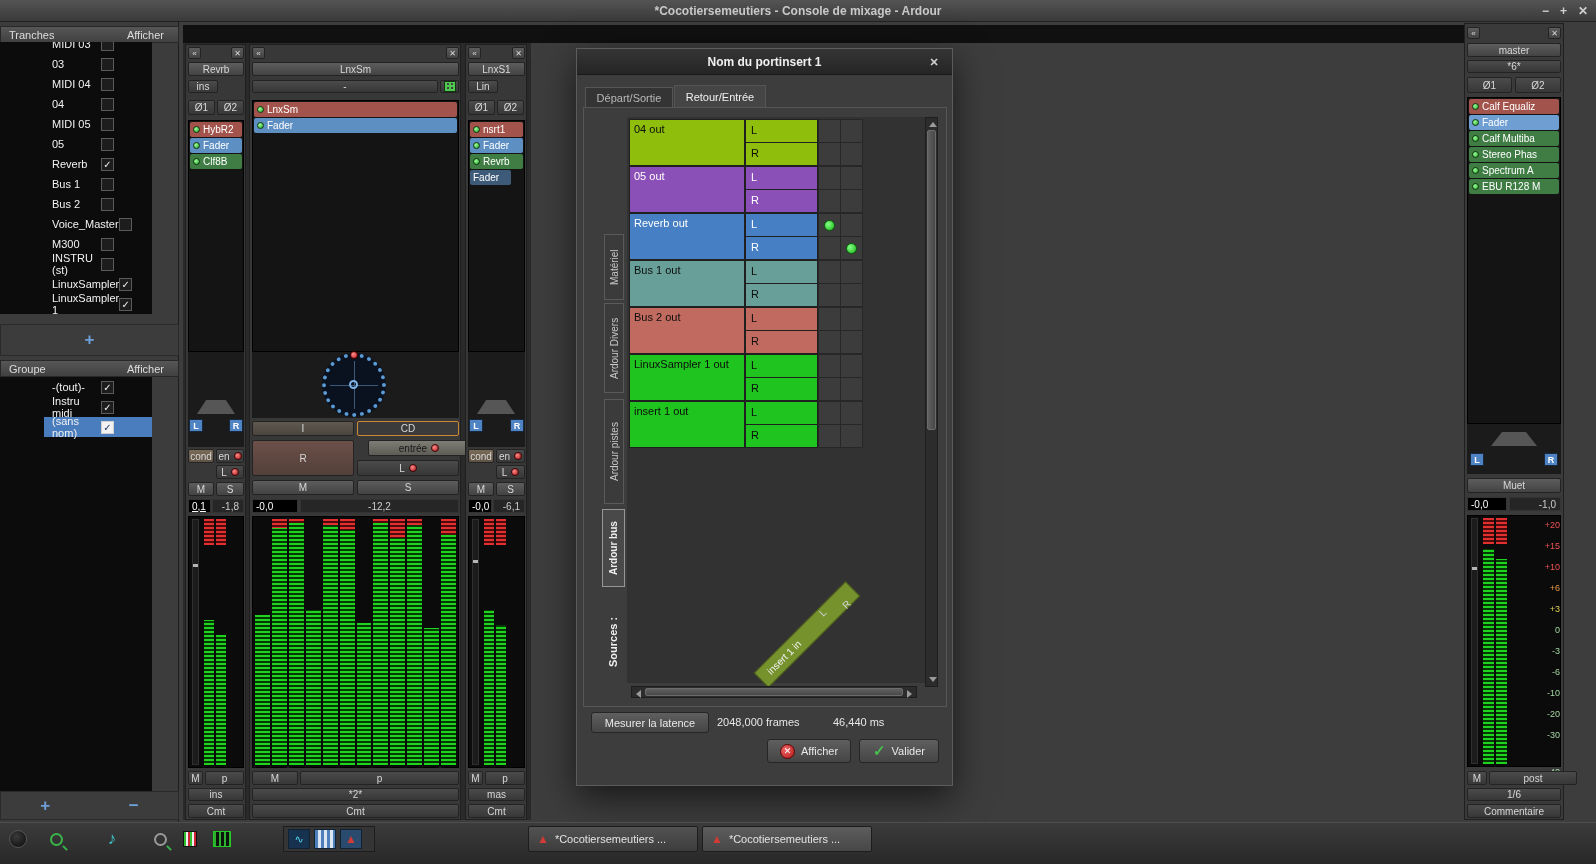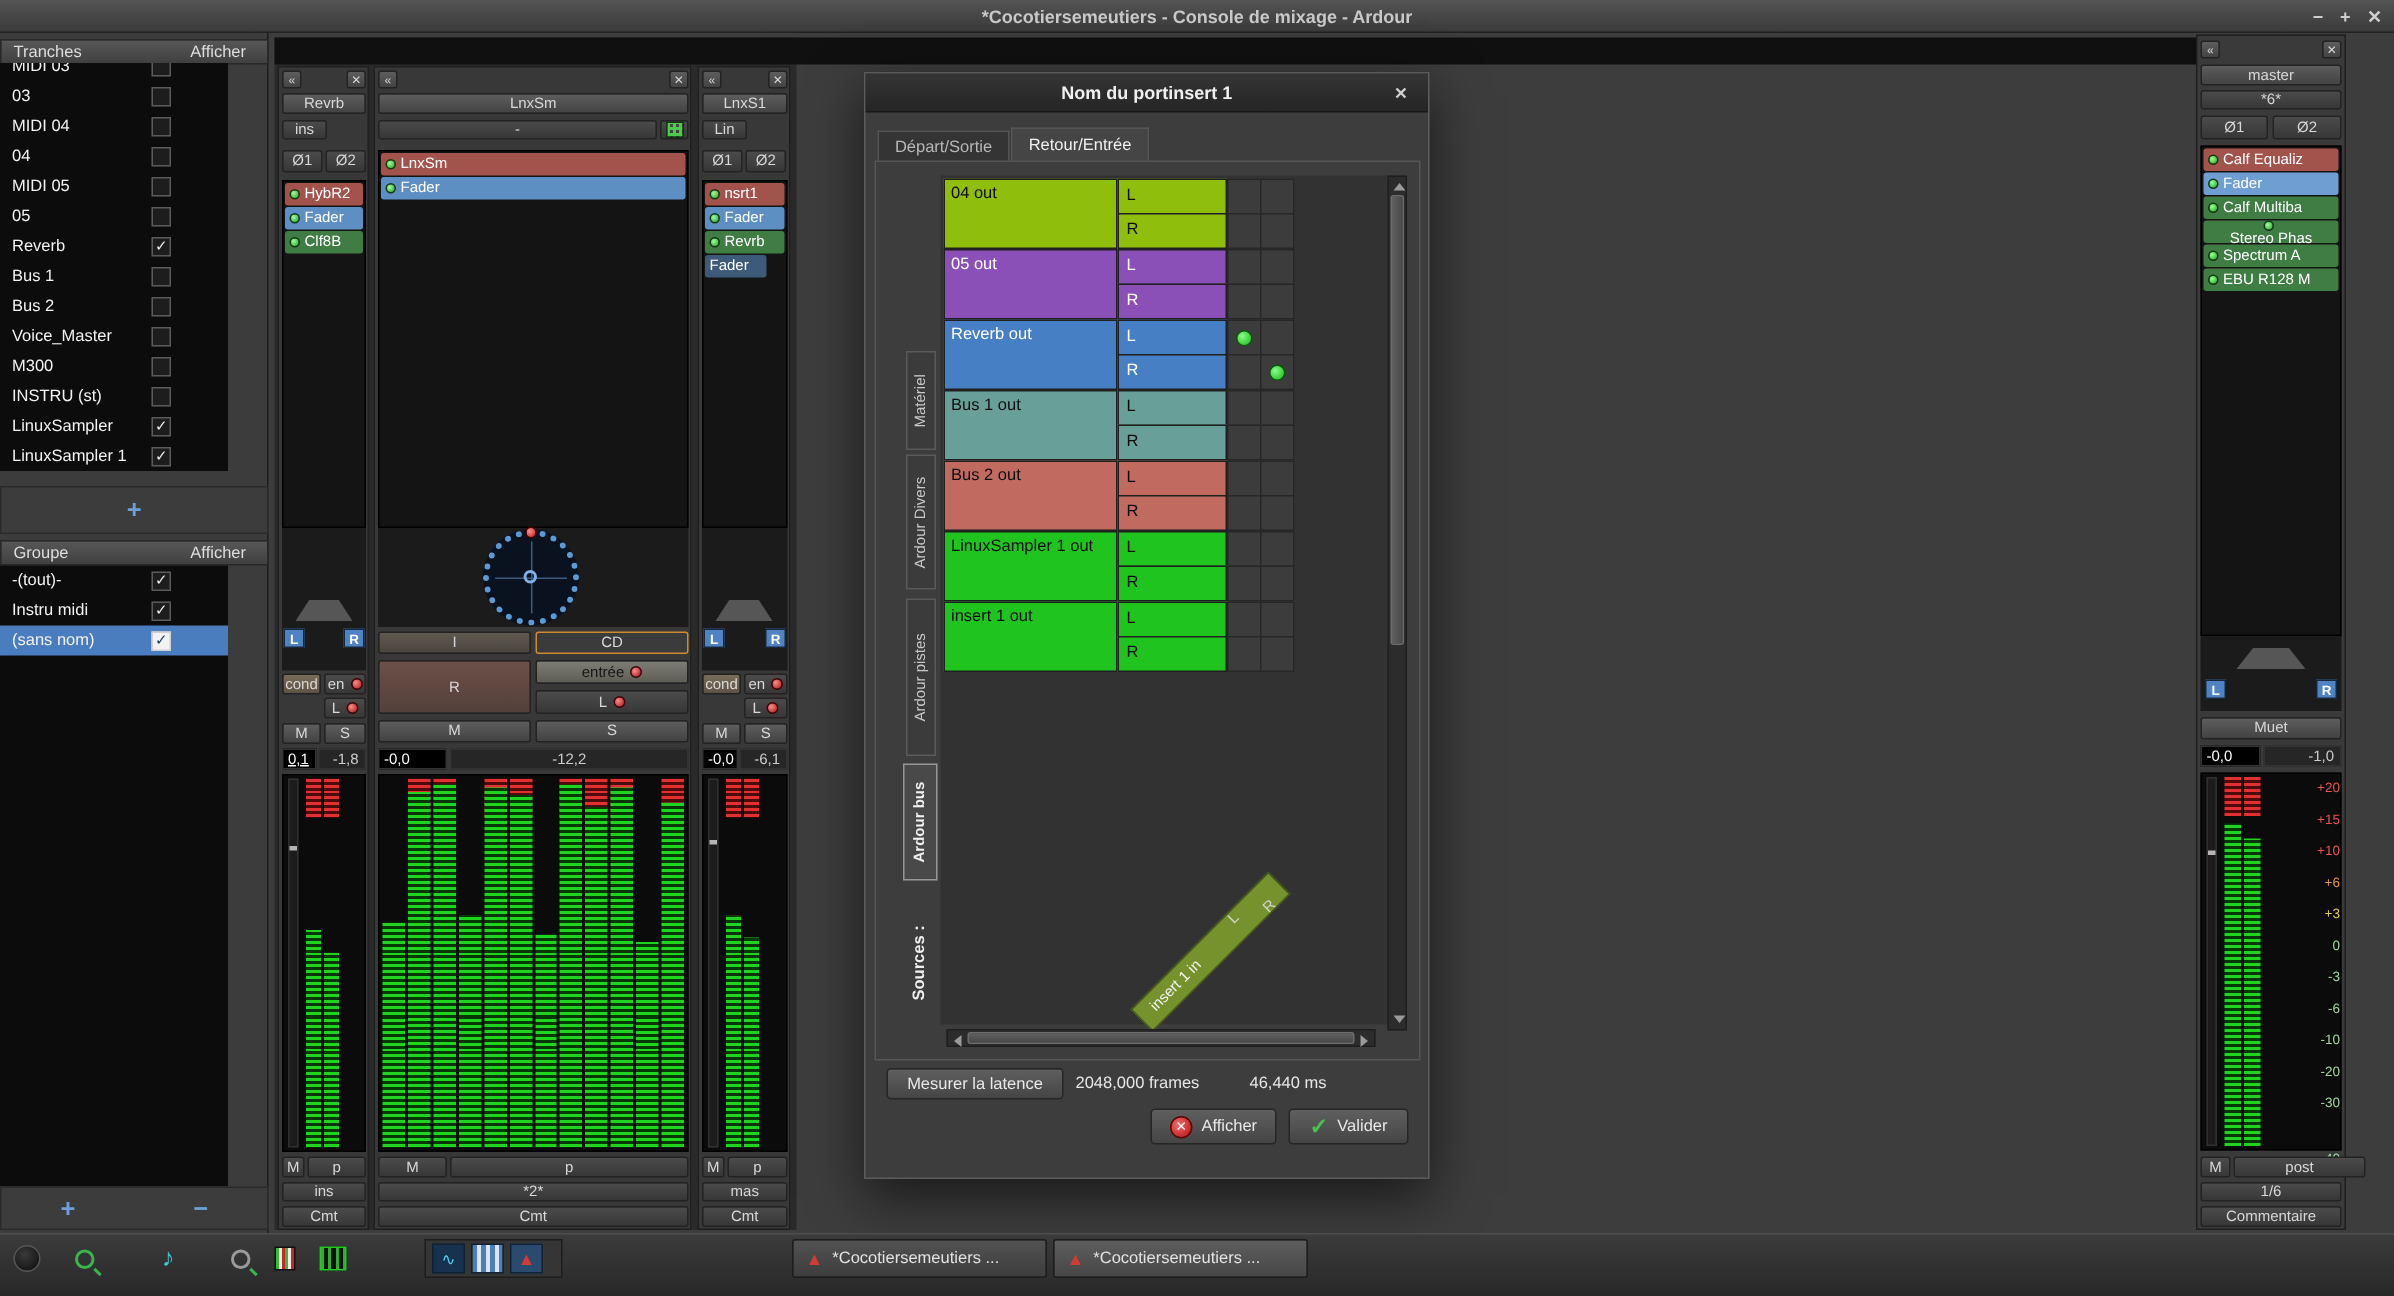--- a/index.html
+++ b/index.html
@@ -17,21 +17,21 @@
   .btn{position:absolute;background:linear-gradient(#5d5d5d,#434343);border:1px solid #232323;border-radius:2px;
        color:#d8d8d8;font-size:10px;display:flex;align-items:center;justify-content:center;overflow:hidden;white-space:nowrap;}
   .btn.dk{background:linear-gradient(#4b4b4b,#373737);}
   .ibox{width:13px;height:12px;font-size:8px;line-height:9px;}
   .led{width:7px;height:7px;border-radius:50%;background:radial-gradient(circle at 35% 35%,#9fff9f,#1f9f1f);border:1px solid #123912;flex:0 0 auto;margin-right:3px;}
   .ledr{width:8px;height:8px;border-radius:50%;background:radial-gradient(circle at 35% 35%,#ff8a8a,#a51515);border:1px solid #3c0404;flex:0 0 auto;margin-left:4px;}
   
   .lp{position:absolute;left:0;top:22px;width:179px;height:800px;background:#3c3c3c;border-right:1px solid #1e1e1e;}
   .lp-head{position:absolute;left:0;width:179px;height:17px;background:linear-gradient(#575757,#404040);
            border:1px solid #282828;display:flex;justify-content:space-between;align-items:center;padding:0 14px 0 8px;color:#ddd;}
-  .lp-list{position:absolute;left:0;width:152px;background:#0c0c0c;overflow:hidden;}
+  .lp-list{position:absolute;left:0;width:152px;background:#0c0c0c;overflow:hidden;padding-left:44px;}
   .lrow{display:flex;align-items:center;height:20px;padding-left:8px;color:#f2f2f2;}
   .cb{width:13px;height:13px;background:#1d1d1d;border:1px solid #5a5a5a;color:#eee;font-size:10px;line-height:11px;text-align:center;margin-left:auto;margin-right:38px;flex:0 0 auto;}
   .lrow.sel .cb{background:#f2f2f2;color:#1a3a6a;border-color:#d0d0d0;}
   .plusbar{position:absolute;left:0;width:179px;display:flex;align-items:center;justify-content:center;
            background:#3c3c3c;border:1px solid #2a2a2a;color:#6d9fd8;font-weight:bold;}
   
   .strips-bg{position:absolute;left:183px;top:25px;width:348px;height:795px;background:#2a2a2a;}
   .topband{position:absolute;left:183px;top:25px;width:1281px;height:18px;background:#101010;}
   .strip{position:absolute;top:44px;height:776px;background:#383838;border:1px solid #1f1f1f;}
   .pbox{position:absolute;background:#141414;border:1px solid #000;}
@@ -296,21 +296,21 @@
       <div class="pancircle" style="left:70px;top:1px;">
         <div class="cv"></div>
           <div class="ch"></div>
         <div class="cdot"></div>
         <div class="rdot"></div>
       </div>
     </div>
     <div class="btn" style="left:2px;top:376px;width:102px;height:15px;background:linear-gradient(#5f5950,#4a453e);">I</div>
     <div class="btn" style="left:107px;top:376px;width:102px;height:15px;background:#3b3b3b;border:1px solid #cf8a30;">CD</div>
     <div class="btn" style="left:2px;top:395px;width:102px;height:36px;background:linear-gradient(#6b5048,#53403a);">R</div>
-    <div class="btn" style="left:107px;top:395px;width:102px;height:16px;background:linear-gradient(#7d7d75,#5d5d55);color:#161616;justify-content:center;">
+    <div class="btn" style="left:118px;top:395px;width:102px;height:16px;background:linear-gradient(#7d7d75,#5d5d55);color:#161616;justify-content:center;">
         <span>entrée</span>
         <span class="ledr"></span>
       </div>
     <div class="btn dk" style="left:107px;top:415px;width:102px;height:16px;">
         <span>L</span>
         <span class="ledr"></span>
       </div>
     <div class="btn" style="left:2px;top:435px;width:102px;height:15px;">M</div>
     <div class="btn" style="left:107px;top:435px;width:102px;height:15px;">S</div>
     <div class="gain" style="left:2px;top:454px;width:46px;height:14px;">-0,0</div>
@@ -435,21 +435,21 @@
           <span>Calf Equaliz</span>
         </div>
       <div class="proc" style="background-color: rgb(111, 159, 210);">
           <span class="led"></span>
           <span>Fader</span>
         </div>
       <div class="proc" style="background-color: rgb(63, 125, 68);">
           <span class="led"></span>
           <span>Calf Multiba</span>
         </div>
-      <div class="proc" style="background-color: rgb(63, 125, 68); flex-direction: column;">
+      <div class="proc" style="background-color: rgb(63, 125, 68);">
           <span class="led"></span>
           <span>Stereo Phas</span>
         </div>
       <div class="proc" style="background-color: rgb(63, 125, 68);">
           <span class="led"></span>
           <span>Spectrum A</span>
         </div>
       <div class="proc" style="background-color: rgb(63, 125, 68);">
           <span class="led"></span>
           <span>EBU R128 M</span>

